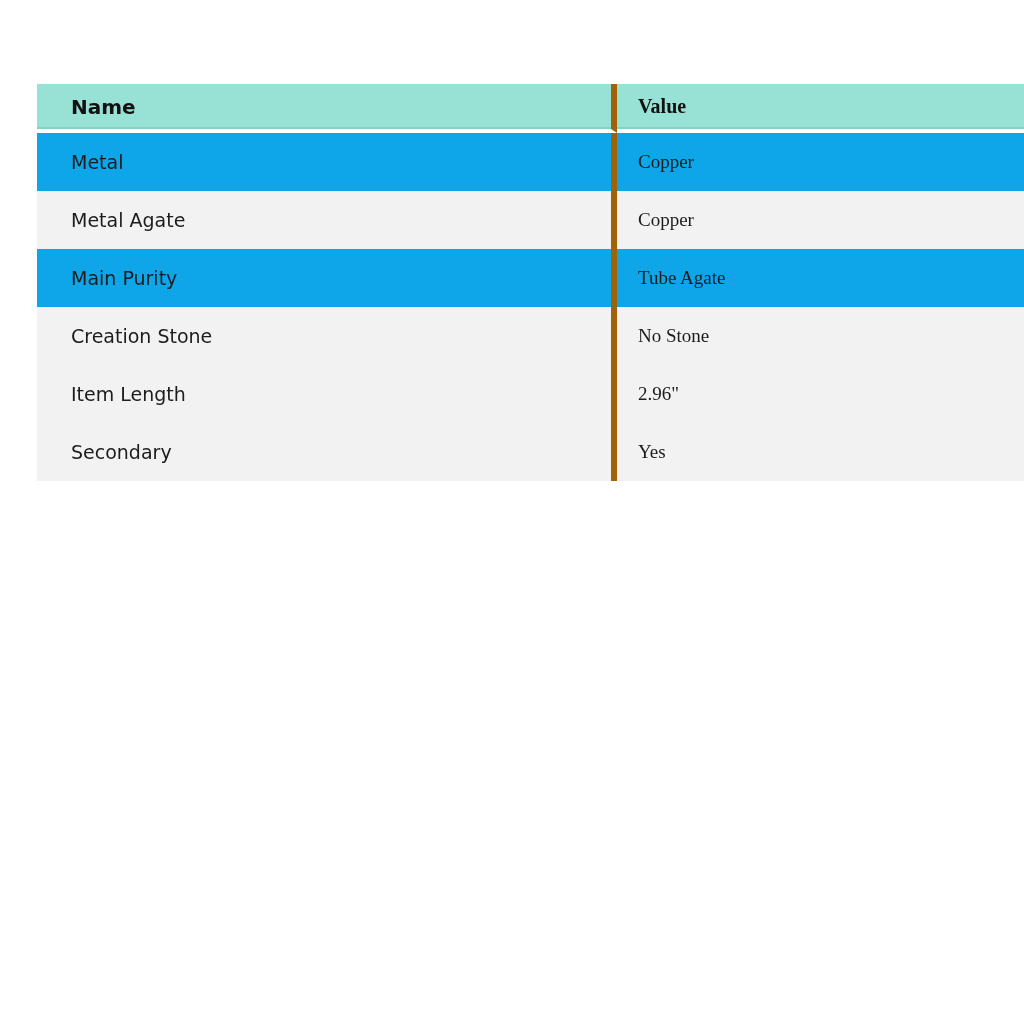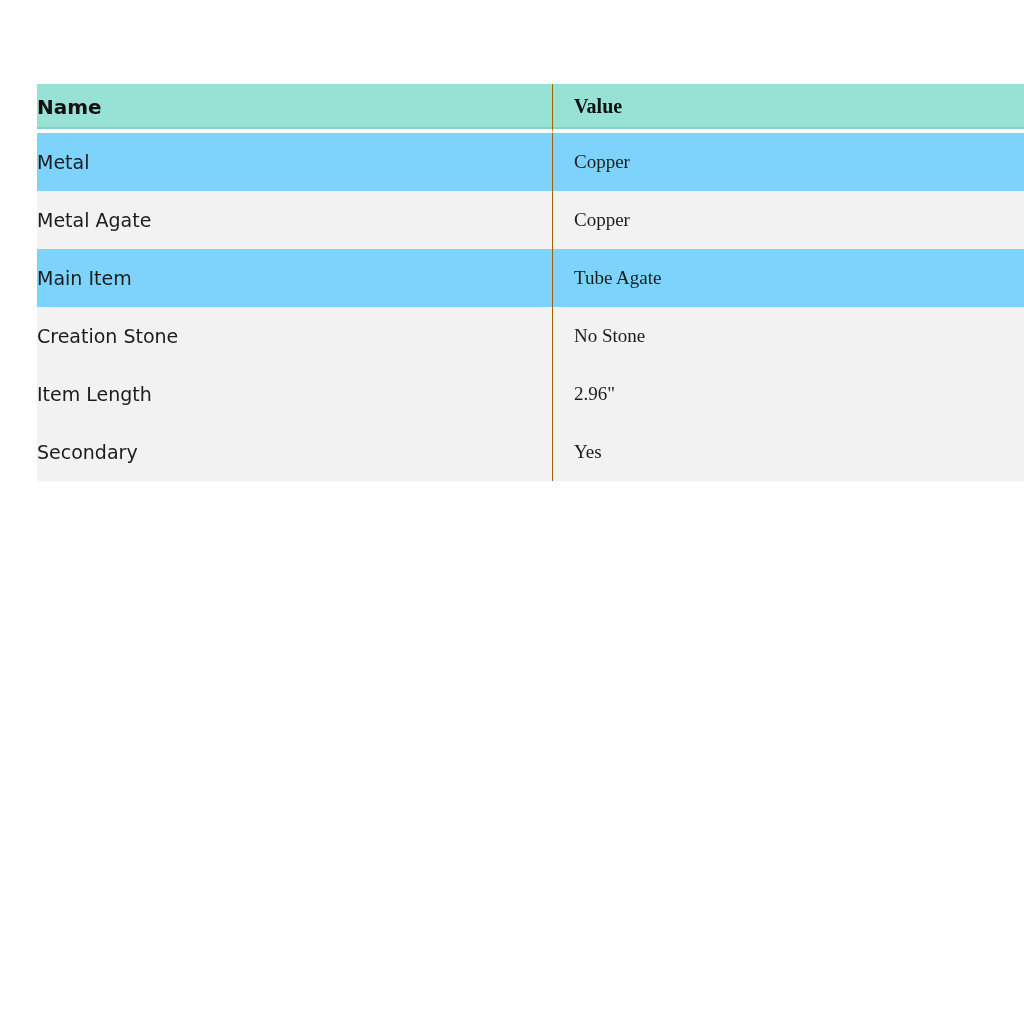--- a/index.html
+++ b/index.html
@@ -29,43 +29,44 @@
     table-layout: fixed;
   }
   .attr-table th, .attr-table td {
     text-align: left;
     vertical-align: middle;
     padding: 0;
     margin: 0;
   }
   
   .attr-table th:first-child, .attr-table td:first-child {
-    width: 516px;
-    border-right: 1px solid #a16207;
+    width: 580px;
+    border-right: 6px solid #a16207;
+    padding-left: 34px;
   }
   .attr-table th:last-child, .attr-table td:last-child {
     width: 478px;
     padding-left: 21px;
     font-family: Liberation Serif, serif;
   }
   .attr-table thead th {
     background: #97e1d5;
     height: 49px;
     font-size: 20px;
     font-weight: 700;
     color: #111111;
     
     border-bottom: 4px solid #ffffff;
     box-shadow: inset 0 -2px 0 rgba(0, 60, 50, 0.10);
   }
   .attr-table tbody td {
     height: 58px;
     font-size: 19px;
     font-weight: 400;
-    background: #7dd3fc;
+    background: #0ea5e9;
   }
   .attr-table tbody tr.alt td {
     background: #f2f2f2;
   }
 </style>
 </head>
 <body>
 
 <div class="page">
   <table class="attr-table">
@@ -78,21 +79,21 @@
     <tbody id="table-body">
         <tr>
           <td>Metal</td>
           <td>Copper</td>
         </tr>
         <tr class="alt">
           <td>Metal Agate</td>
           <td>Copper</td>
         </tr>
         <tr>
-          <td>Main Item</td>
+          <td>Main Purity</td>
           <td>Tube Agate</td>
         </tr>
         <tr class="alt">
           <td>Creation Stone</td>
           <td>No Stone</td>
         </tr>
         <tr class="alt">
           <td>Item Length</td>
           <td>2.96"</td>
         </tr>

